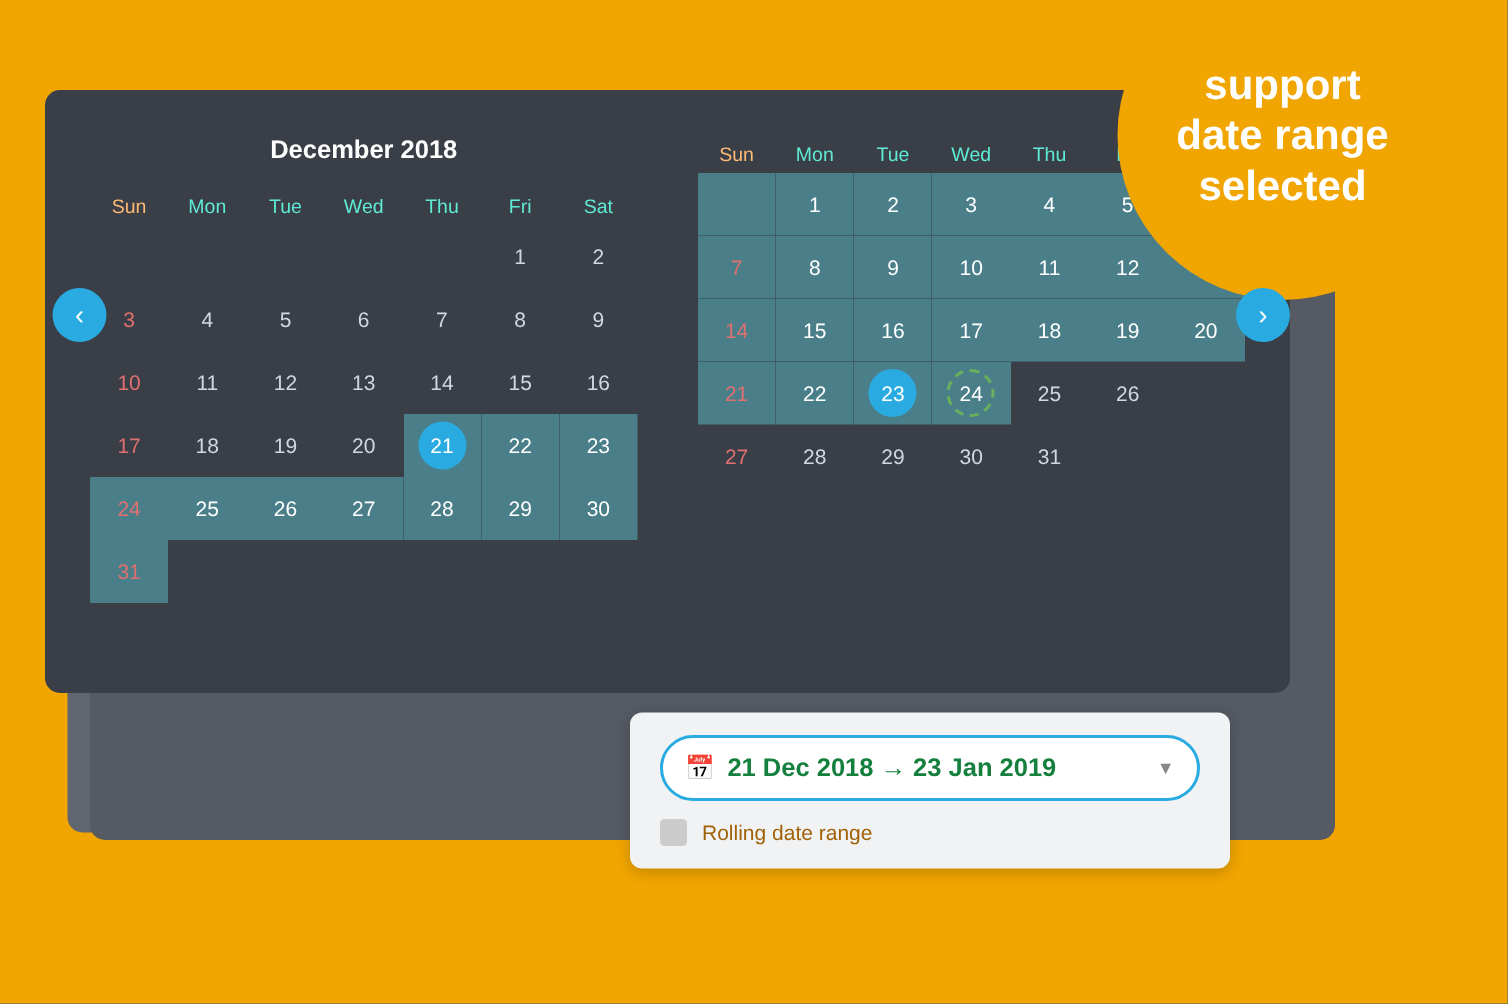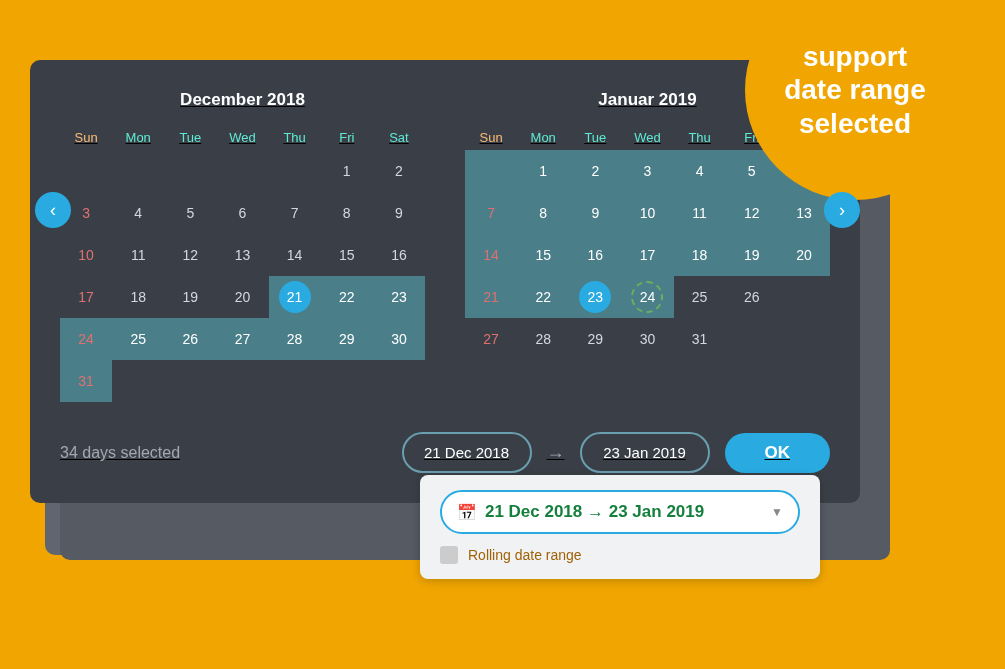--- a/index.html
+++ b/index.html
@@ -37,21 +37,20 @@
     
     .main-card {
       position: absolute;
       top: 60px;
       left: 30px;
       width: 830px;
       background: #3a3f47;
       border-radius: 10px;
       padding: 30px 30px 30px 30px;
       z-index: 5;
-      text-decoration: underline;
     }
 
     
     .calendars {
       display: flex;
       gap: 40px;
       margin-bottom: 30px;
     }
 
     .calendar {
@@ -378,23 +377,20 @@
             <td class="empty"></td>
             <td class="empty"></td>
             <td class="empty"></td>
             <td class="empty"></td>
           </tr>
         </tbody>
       </table>
     </div>
 
     <div class="calendar">
-      <div class="calendar-header">
-        <strong>Januar</strong> 2019
-      </div>
       <table class="calendar-grid">
         <thead>
           <tr>
             <th class="sun">Sun</th>
             <th>Mon</th>
             <th>Tue</th>
             <th>Wed</th>
             <th>Thu</th>
             <th>Fri</th>
             <th>Sat</th>
@@ -444,27 +440,20 @@
             <td><span class="day-circle">30</span></td>
             <td><span class="day-circle">31</span></td>
             <td class="empty"></td>
             <td class="empty"></td>
           </tr>
         </tbody>
       </table>
     </div>
   </div>
 
-  <div class="bottom-controls">
-    <div class="days-selected">34 days selected</div>
-    <div class="date-input">21 Dec 2018</div>
-    <span class="arrow-sep">→</span>
-    <div class="date-input">23 Jan 2019</div>
-    <button class="ok-button">OK</button>
-  </div>
 </div>
 
 <div class="secondary-card">
   <div class="date-range-dropdown">
     <span class="calendar-icon">📅</span>
     <span class="date-range-text">21 Dec 2018 → 23 Jan 2019</span>
     <span class="dropdown-arrow">▼</span>
   </div>
   <div class="rolling-row">
     <div class="rolling-checkbox"></div>

